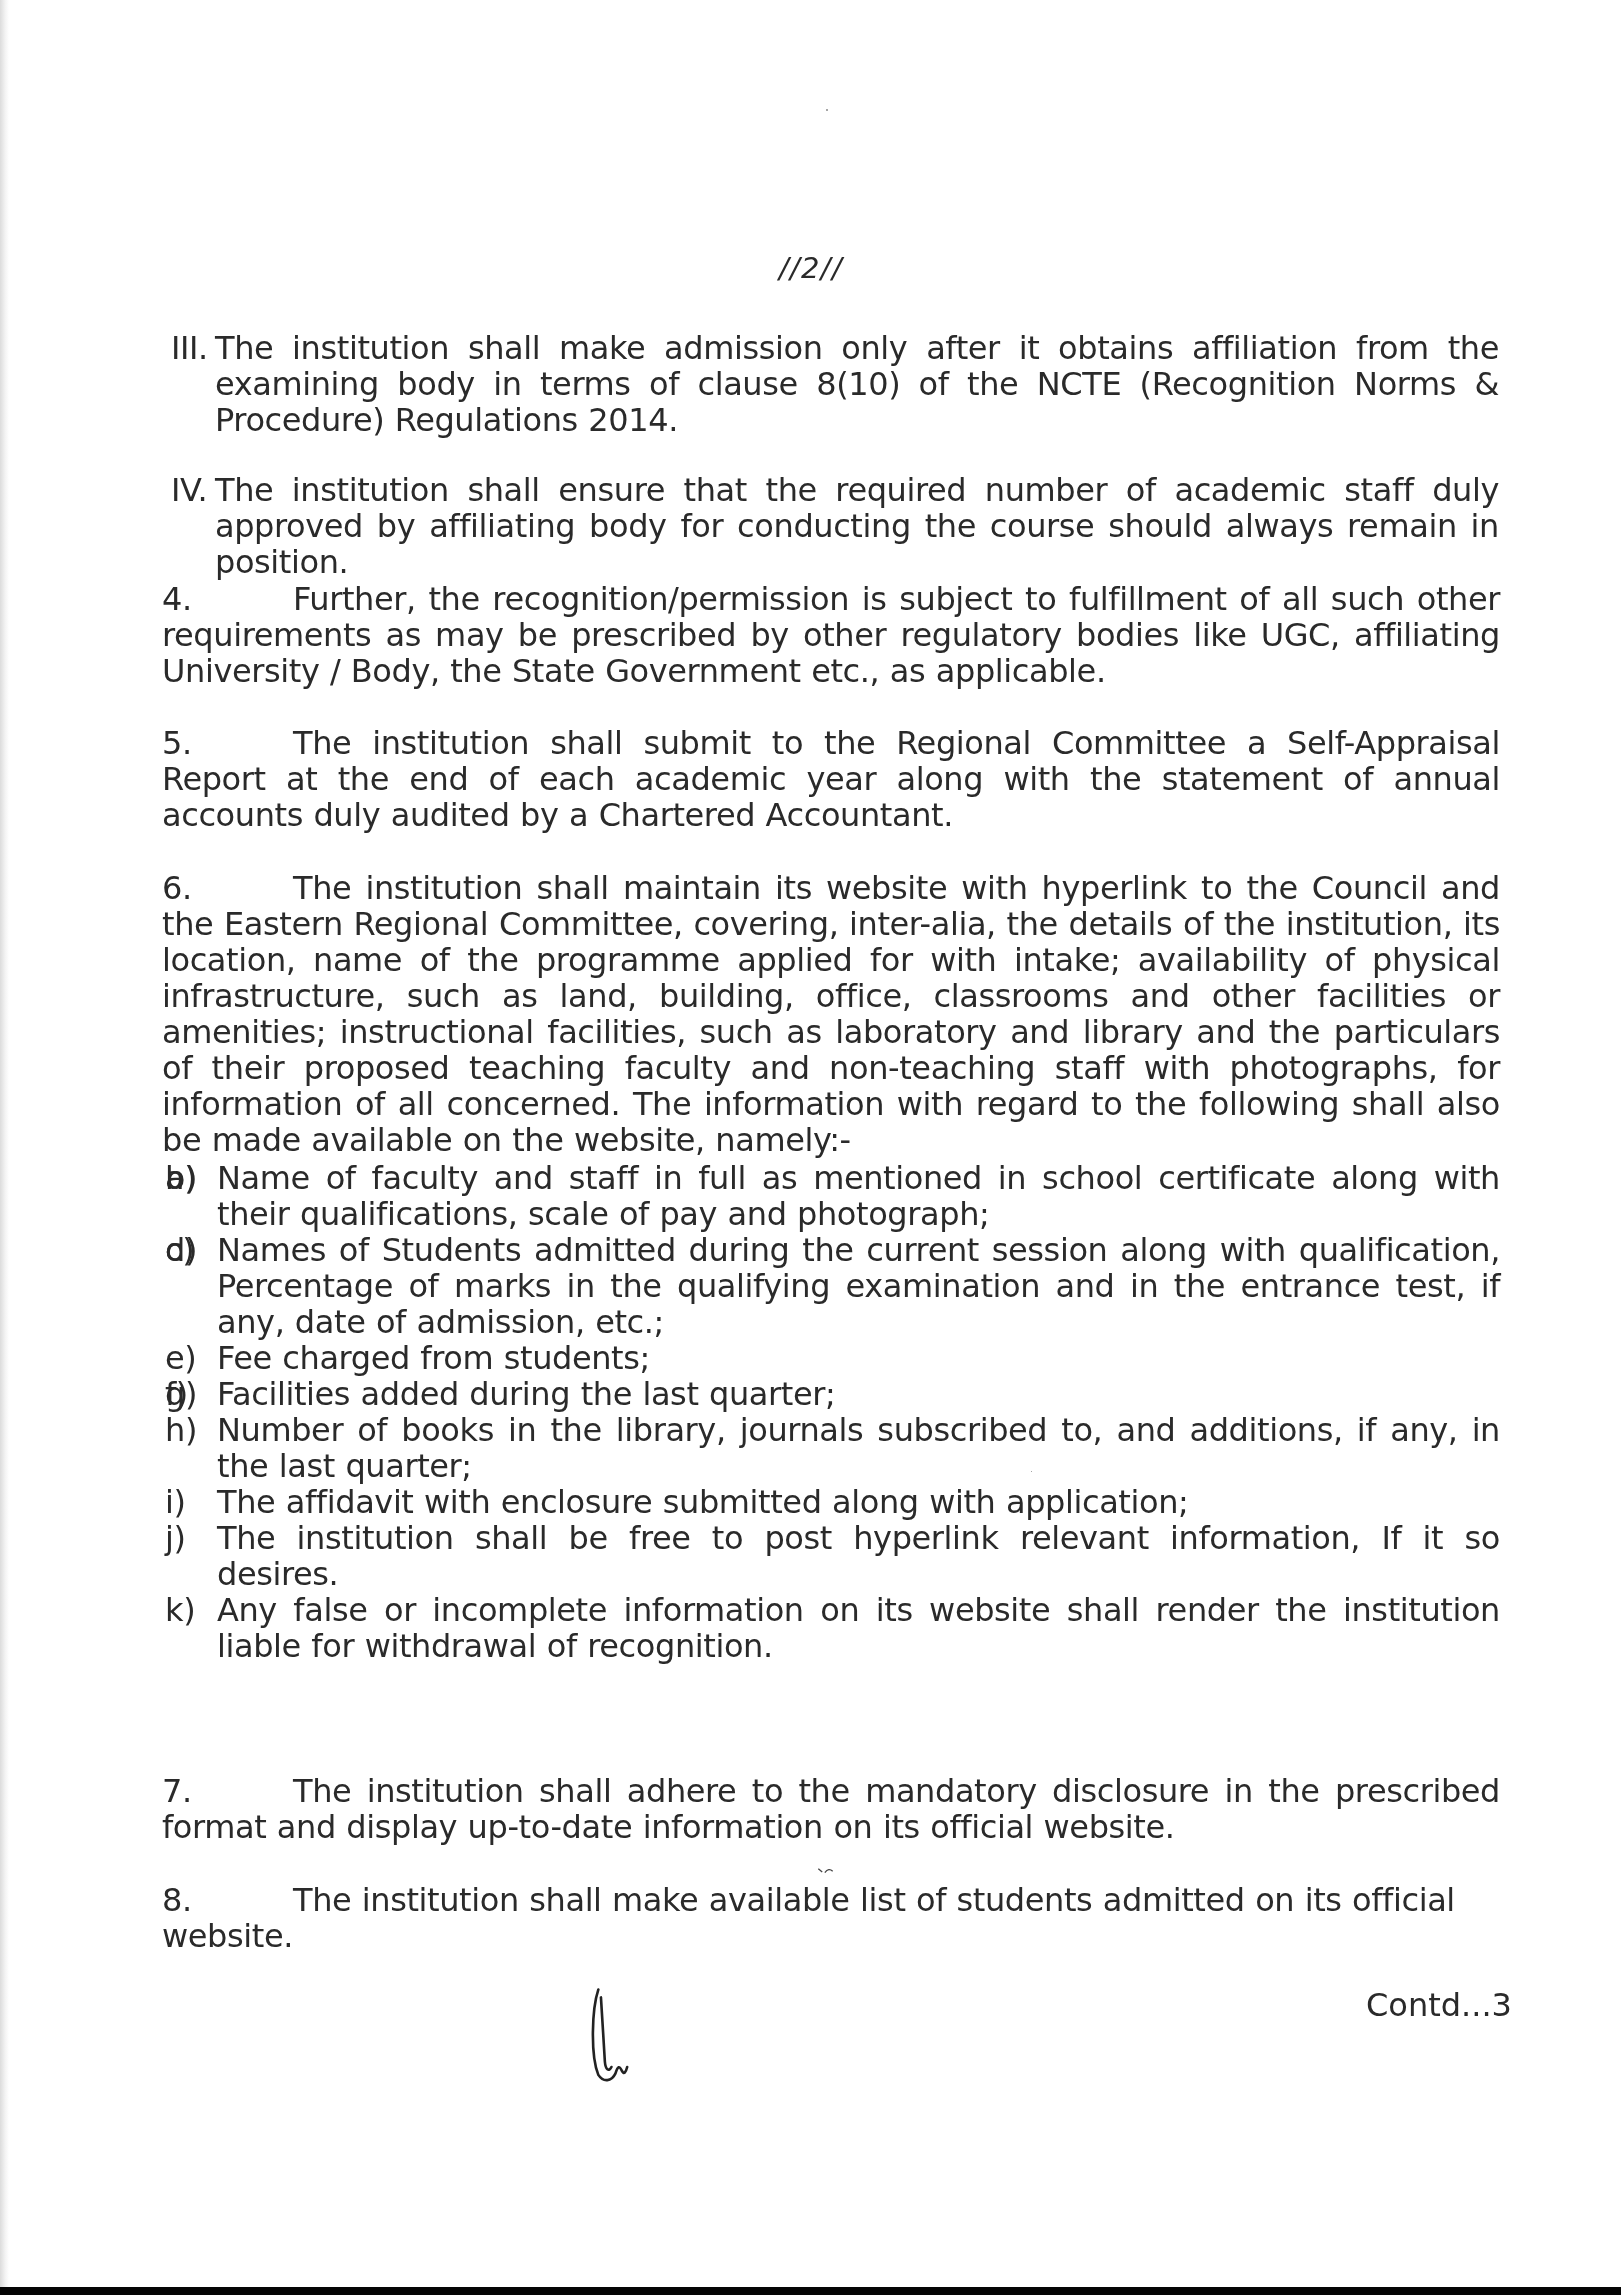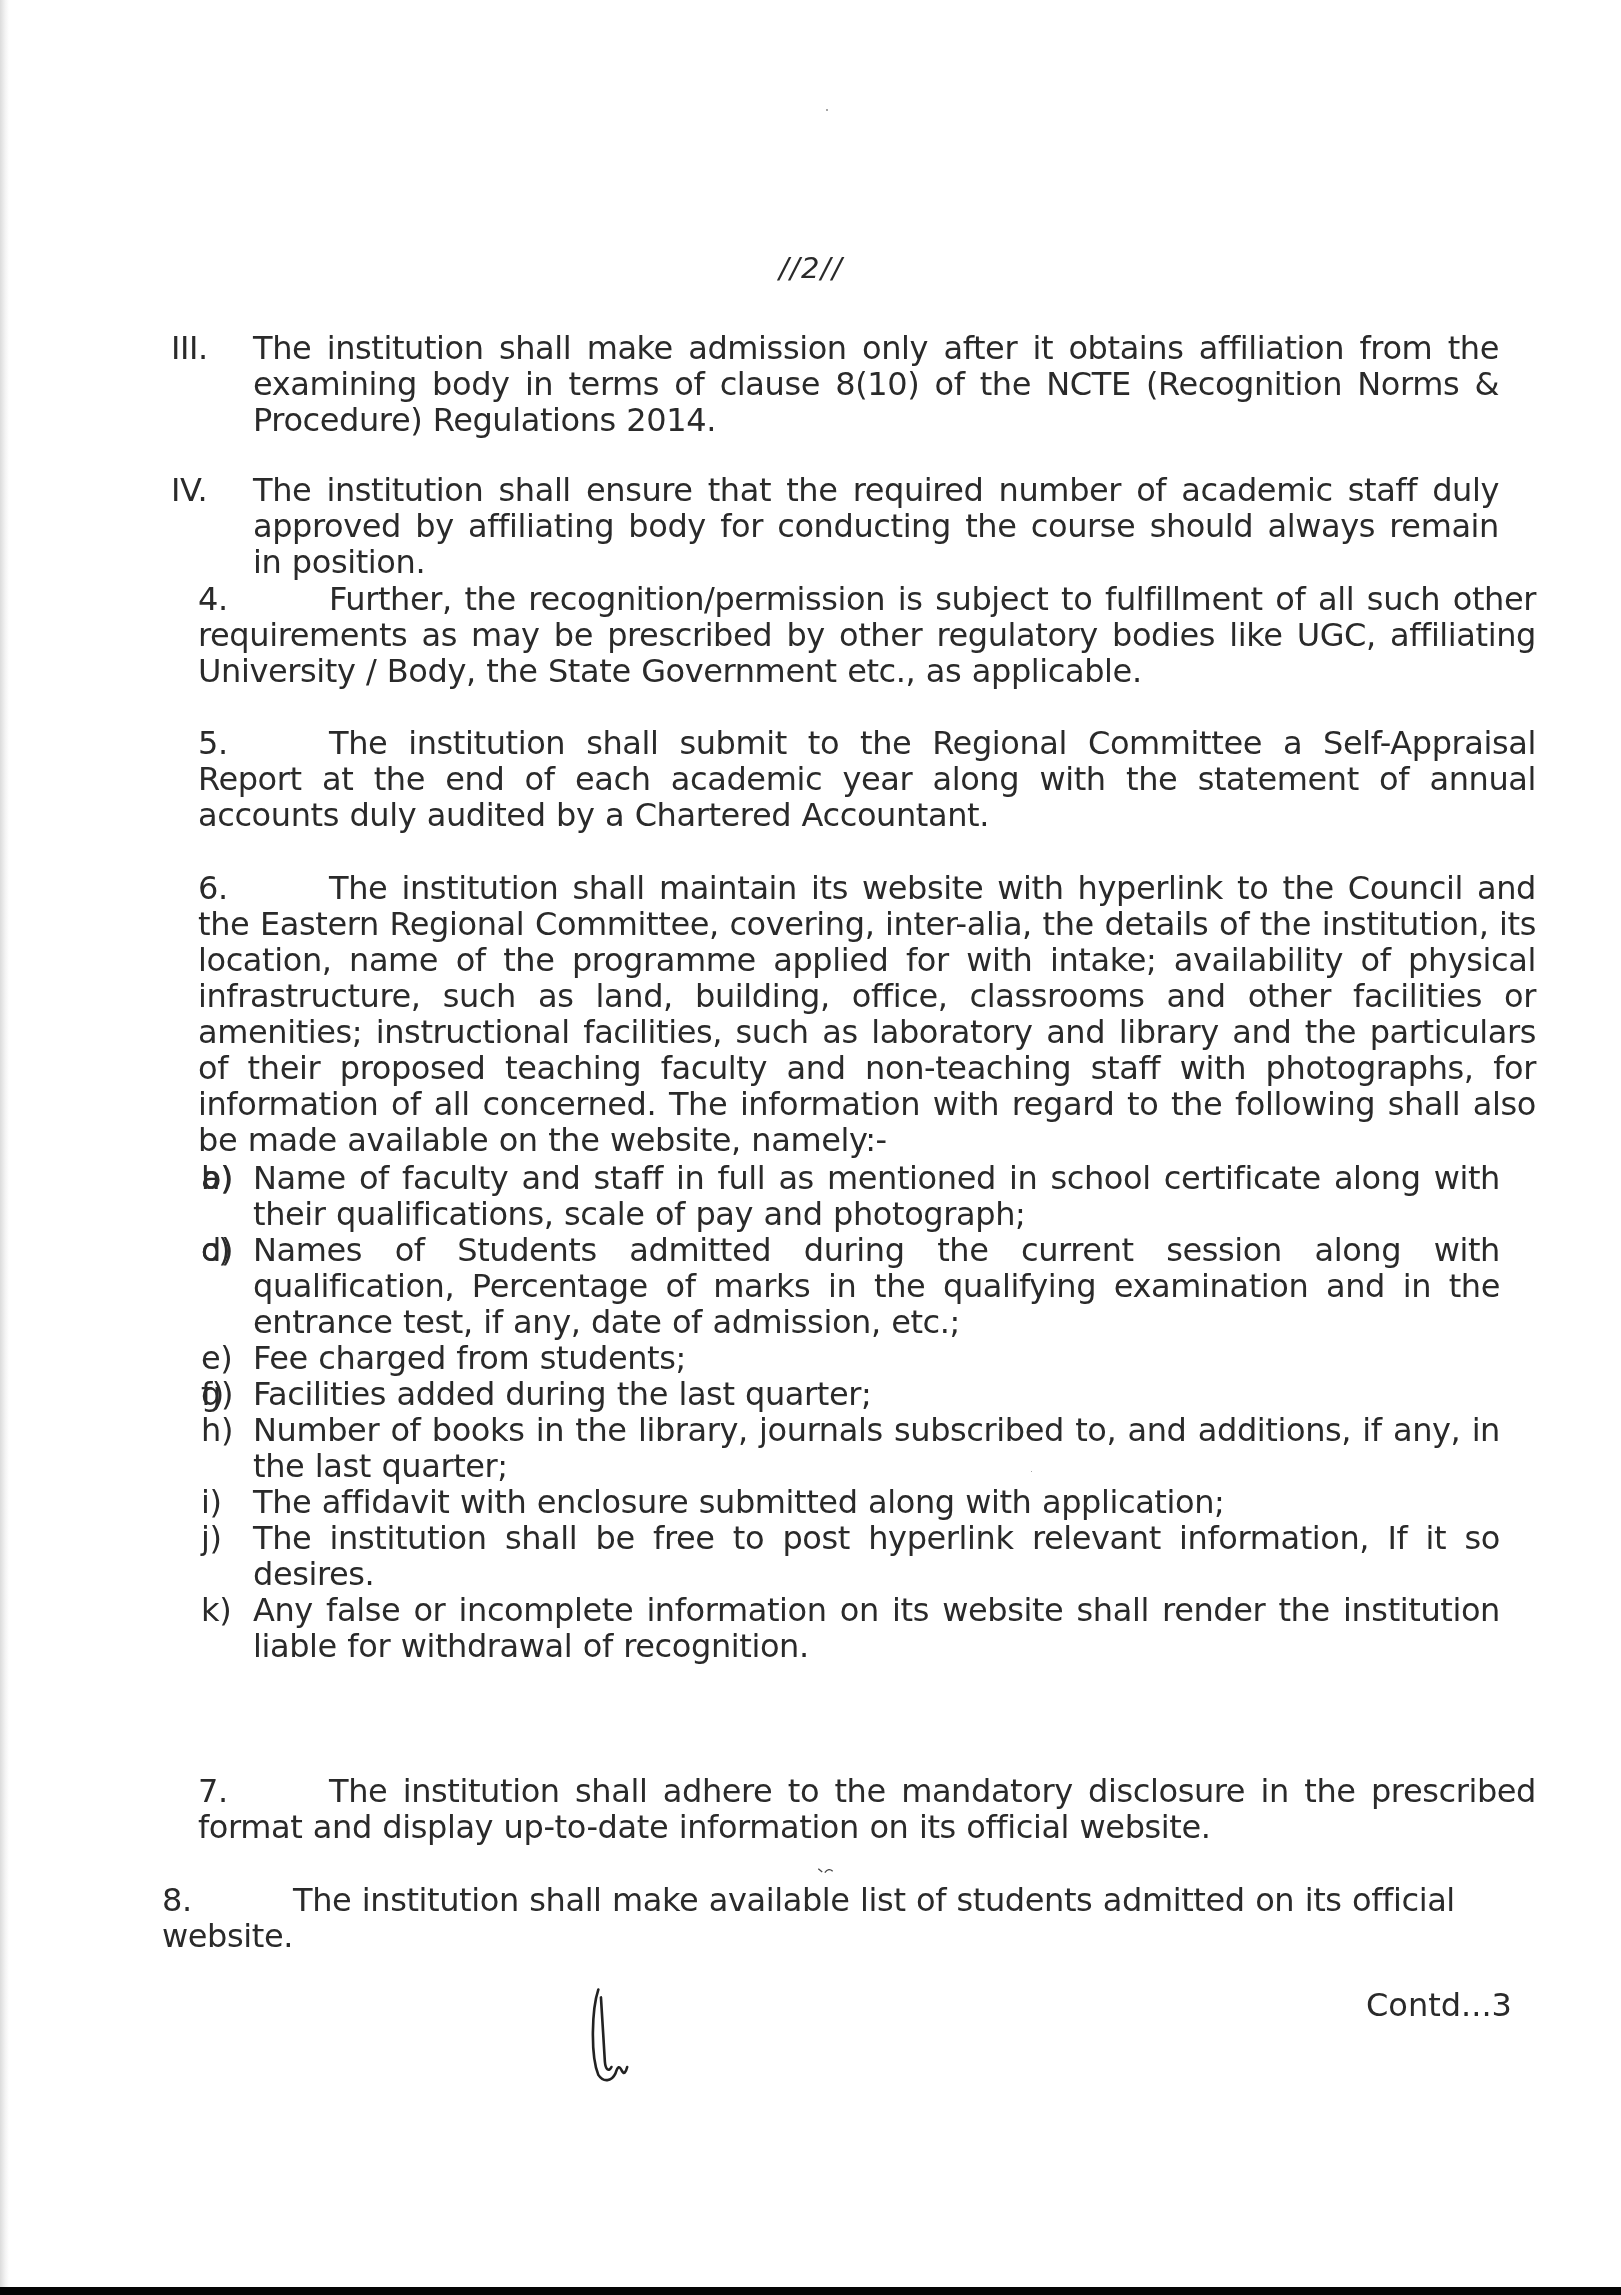--- a/index.html
+++ b/index.html
@@ -17,24 +17,24 @@
     background: #050505;
   }
   .page-number {
     position: absolute; top: 251px; left: 0; width: 1622px; text-align: center;
     font-size: 29px; letter-spacing: 1.3px; font-style: italic;
   }
   .text {
     font-size: 32px; line-height: 36px;
     letter-spacing: -0.4px; word-spacing: 0.7px;
   }
-  .justify { text-align: justify; text-align-last: left; margin-left: 36px; }
+  .justify { text-align: justify; text-align-last: left; }
   .roman-item { position: absolute; left: 171px; width: 1328px; }
   .roman-item .num { position: absolute; left: 0; top: 0; }
-  .roman-item .body { margin-left: 82px; }
+  .roman-item .body { margin-left: 44px; }
   .para { position: absolute; left: 162px; width: 1338px; }
   .para .num { display: inline-block; width: 131px; }
   .list { position: absolute; left: 165px; width: 1335px; margin: 0; padding: 0; list-style: none; }
   .list li { position: relative; padding-left: 52px; }
   .list li .letter { position: absolute; left: 0; top: 0; }
   .signature {
     position: absolute; left: 589px; top: 1983px; width: 79px; height: 105px;
   }
   .contd { position: absolute; left: 1366px; top: 1986px; font-size: 32px; }
   .speck { position: absolute; background: #888; border-radius: 50%; }

